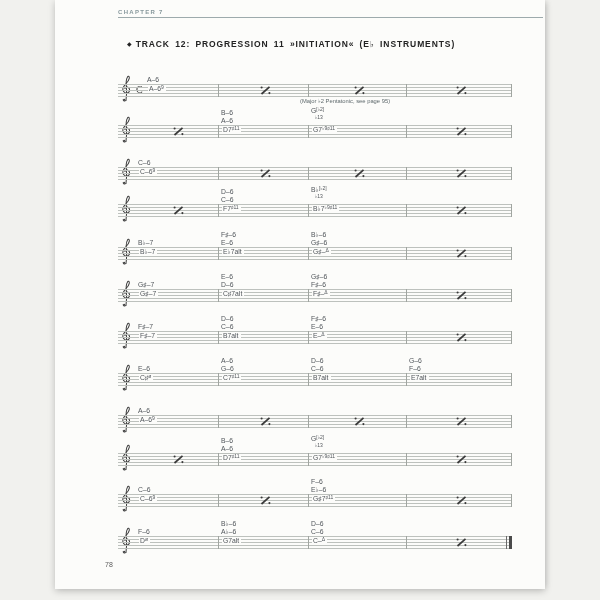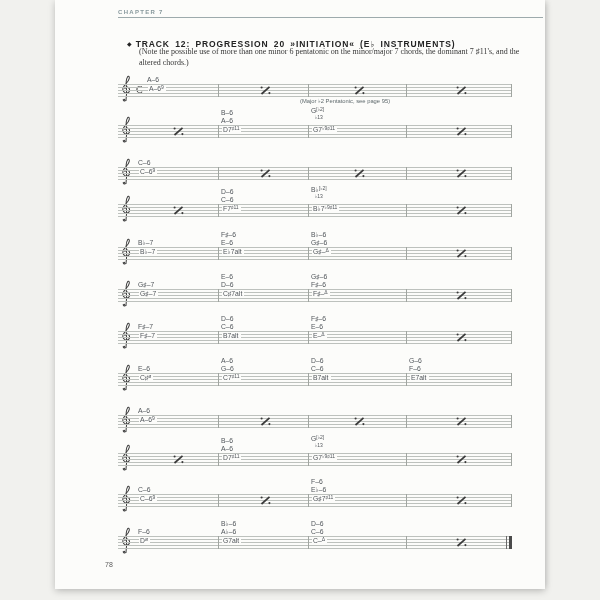--- a/index.html
+++ b/index.html
@@ -65,23 +65,22 @@
     position:absolute; left:50px; top:561px; font-size:7px; color:#5c5c5c;
   }
 </style>
 </head>
 <body>
 
 <div class="page">
   <div class="chapter">CHAPTER 7</div>
   <div class="chapter-rule"></div>
   <div class="title-row">
-    <span class="bullet">◆</span><span class="title-text">TRACK 12: PROGRESSION 20 »INITIATION« (E♭ INSTRUMENTS)</span>
+    <span class="bullet">◆</span><span class="title-text">TRACK 12: PROGRESSION 11 »INITIATION« (E♭ INSTRUMENTS)</span>
   </div>
-  <div class="note">(Note the possible use of more than one minor 6 pentatonic on the minor/major 7 chords, the dominant 7 ♯11's, and the altered chords.)</div>
   <div class="score">
       <div class="system" style="top: 62px;">
         <svg viewBox="0 0 14 40" width="13" height="29" class="clef">
           <path d="M7.2 36.8 C5.4 38 3.4 36.6 4 34.8 M7.6 37 C8.6 30 9 24 8.2 17 C7.6 11.5 8.2 6.5 9.8 4 C11.2 2 12.6 3.4 12.2 6 C11.7 9.2 9.2 11.6 6.8 14.2 C4.2 17 2.8 19 3.4 22 C4 25.4 7.6 27.2 10.4 25.8 C13 24.5 13.4 20.8 11.4 19 C9.6 17.4 6.6 18 5.8 20.6" fill="none" stroke="#3f3f3f" stroke-width="1.4"></path>
           <circle cx="5.2" cy="35.6" r="1.3" fill="#3f3f3f"></circle>
         </svg>
         <span class="timesig">C</span>
         <div class="staff-line" style="top: 22px;"></div>
         <div class="staff-line" style="top: 25px;"></div>
         <div class="staff-line" style="top: 28px;"></div>

